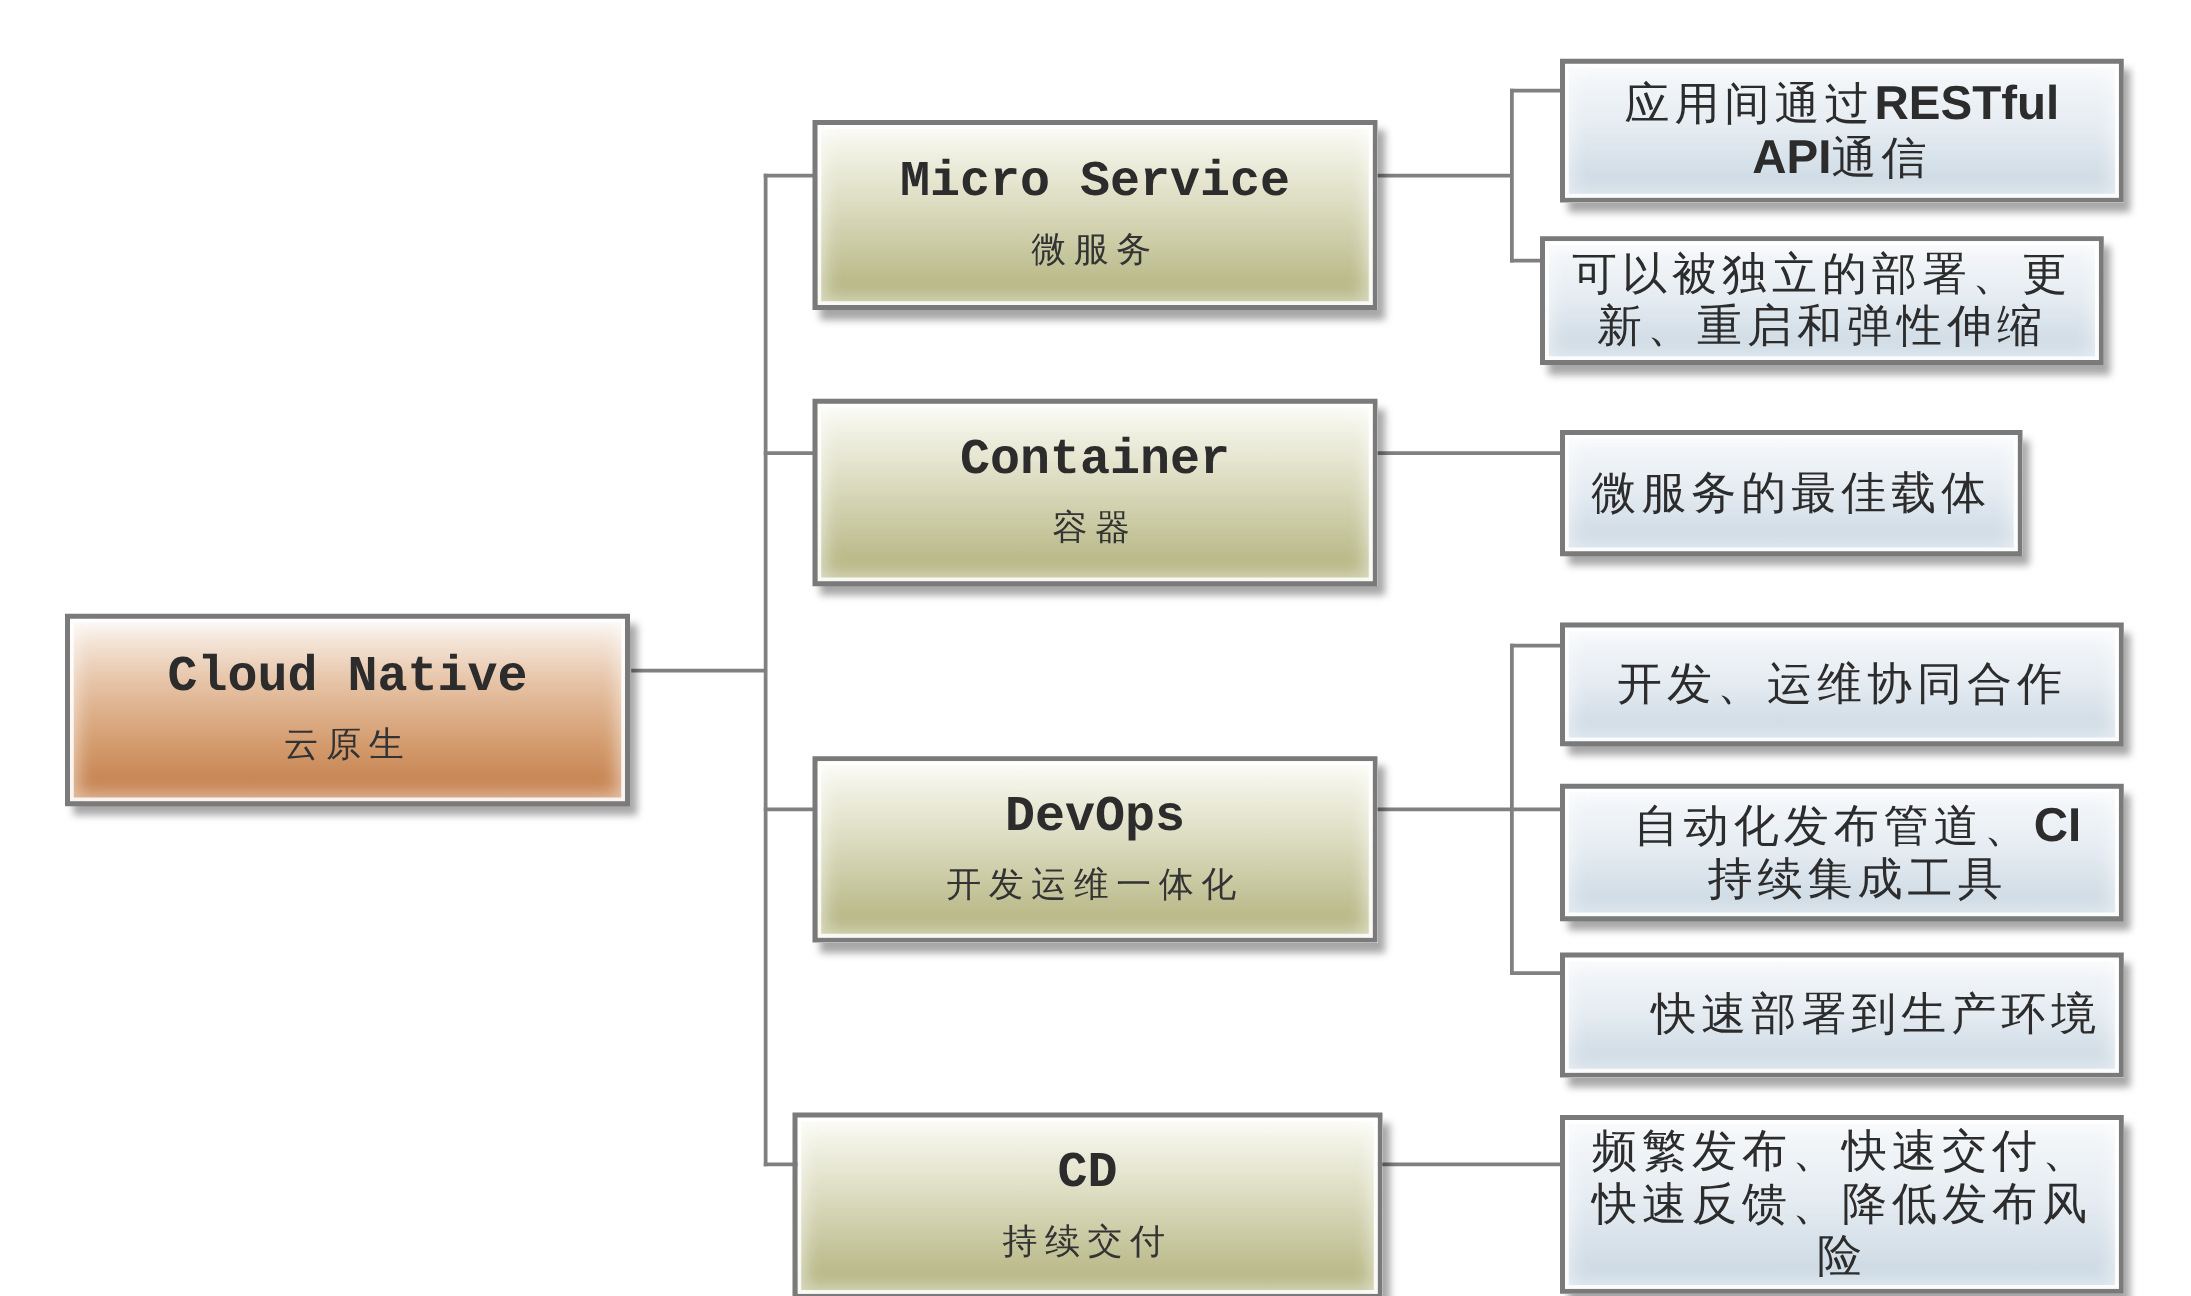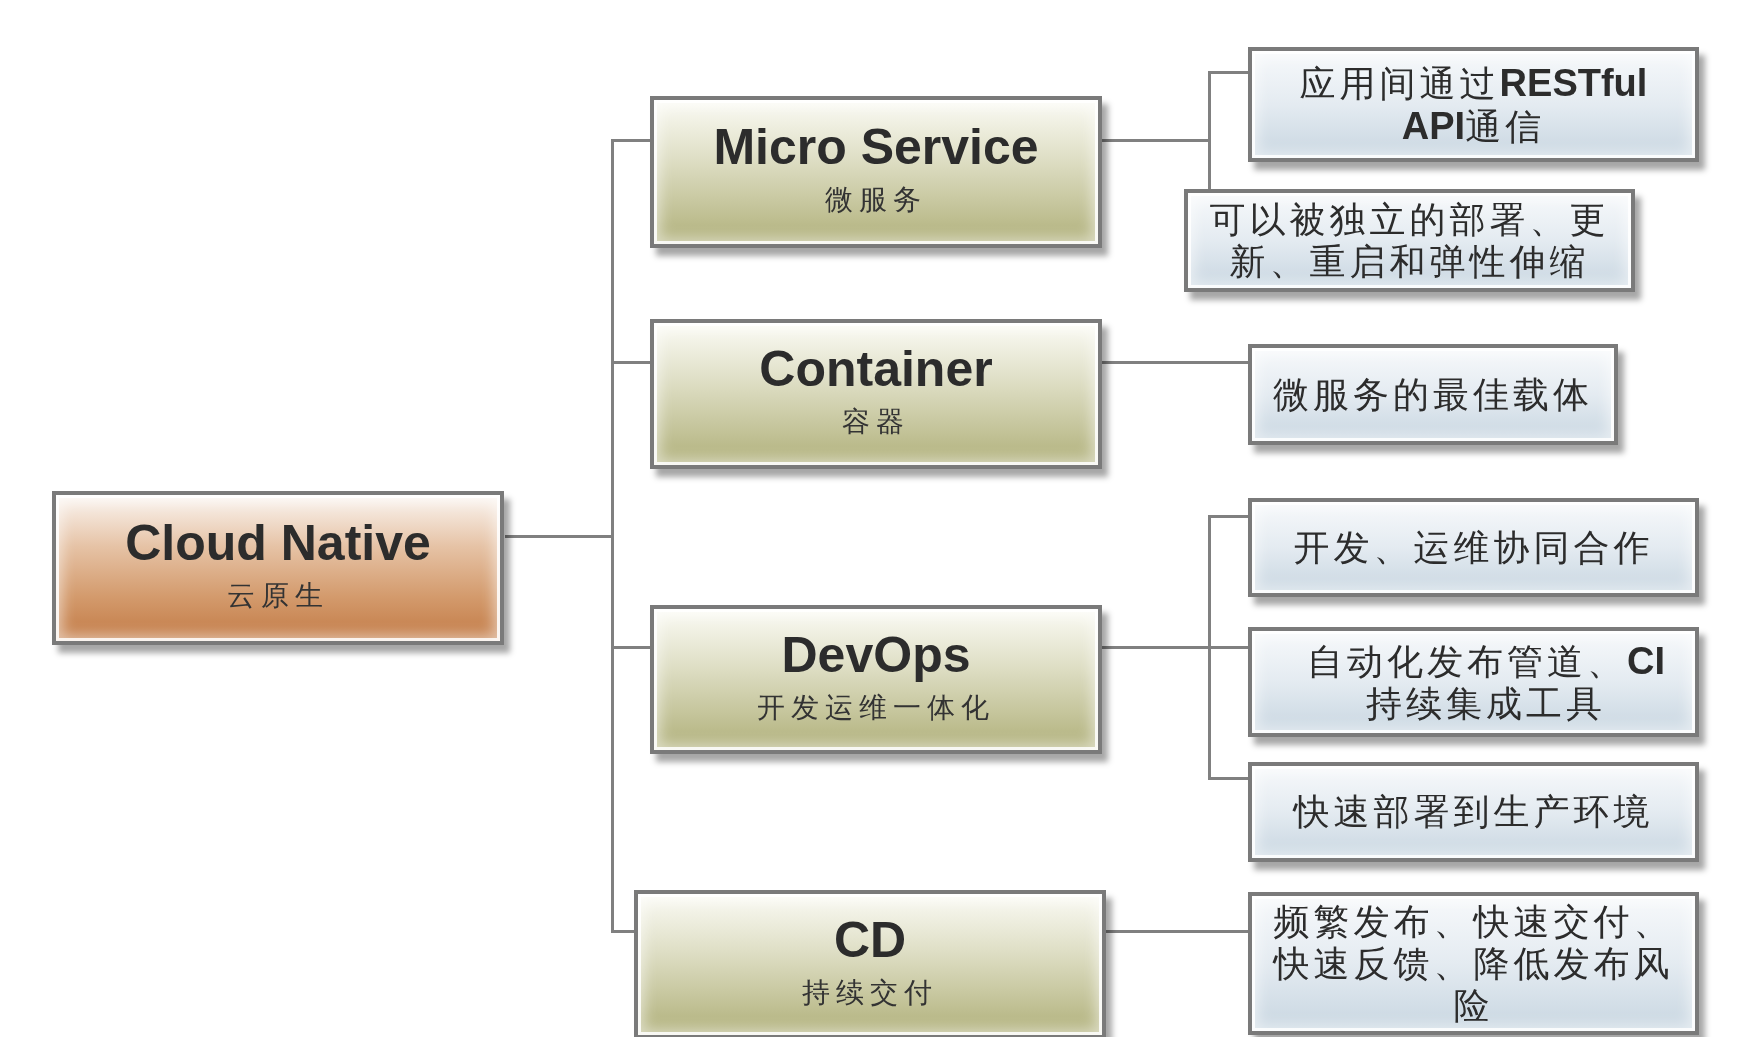--- a/index.html
+++ b/index.html
@@ -8,21 +8,21 @@
   .node { position: absolute; box-sizing: border-box; border: 4px solid #7a7a7a;
           box-shadow: 6px 8px 6px rgba(0,0,0,0.35);
           display: flex; flex-direction: column; align-items: center; justify-content: center;
           text-align: center; color: #2e2e2e; margin-top: 32px; }
   .node::before { content: ""; position: absolute; inset: 0;
           box-shadow: inset 0 0 0 3px rgba(255,255,255,0.85), inset 0 0 14px 6px rgba(255,255,255,0.55);
           pointer-events: none; }
   .root { background: linear-gradient(to bottom, #fbf6f2 0%, #e6c3a6 35%, #d39a6c 70%, #c27a45 100%); }
   .mid  { background: linear-gradient(to bottom, #fbfbf5 0%, #dfdfc6 40%, #c4c49a 75%, #b0b07a 100%); }
   .leaf { background: linear-gradient(to bottom, #f7f9fb 0%, #e4ebf1 50%, #c8d6e1 100%); }
-  .title { font-family: Liberation Sans, sans-serif; font-weight: bold; font-size: 50px;
+  .title { font-family: Liberation Mono, monospace; font-weight: bold; font-size: 40px;
            line-height: 56px; color: #2c2c2c; position: relative; }
   .sub { font-family: Liberation Sans, sans-serif; font-size: 28px; line-height: 50px; color: #333;
          letter-spacing: 6px; position: relative; }
   .leaf-text { font-family: "DejaVu Serif", serif; font-size: 36px; line-height: 42px;
                letter-spacing: 4px; color: #2c2c2c; padding: 0 14px; position: relative; }
   .leaf-text b { font-family: "Liberation Sans", sans-serif; letter-spacing: 0; font-size: 38px; }
   .line { position: absolute; background: #808080; }
   .h { height: 3px; }
   .v { width: 3px; }
 </style>
@@ -68,30 +68,30 @@
   <div class="sub">开发运维一体化</div>
 </div>
 <div class="node mid" style="left:634px; top:858px; width:472px; height:149px;">
   <div class="title">CD</div>
   <div class="sub">持续交付</div>
 </div>
 
 <div class="node leaf" style="left:1248px; top:15px; width:451px; height:115px;">
   <div class="leaf-text"><span>应用间通过</span><b>RESTful</b><br><b>API</b><span>通信</span></div>
 </div>
-<div class="node leaf" style="left:1184px; top:157px; width:451px; height:103px;">
+<div class="node leaf" style="left:1232px; top:157px; width:451px; height:103px;">
   <div class="leaf-text">可以被独立的部署、更新、重启和弹性伸缩</div>
 </div>
 <div class="node leaf" style="left:1248px; top:312px; width:370px; height:101px;">
   <div class="leaf-text">微服务的最佳载体</div>
 </div>
 <div class="node leaf" style="left:1248px; top:466px; width:451px; height:99px;">
   <div class="leaf-text">开发、运维协同合作</div>
 </div>
 <div class="node leaf" style="left:1248px; top:595px; width:451px; height:110px;padding-left:25px;">
   <div class="leaf-text"><span>自动化发布管道、</span><b>CI</b><span>持续集成工具</span></div>
 </div>
-<div class="node leaf" style="left:1248px; top:730px; width:451px; height:100px;">
+<div class="node leaf" style="left:1248px; top:730px; width:451px; height:100px;align-items:flex-end;">
   <div class="leaf-text">快速部署到生产环境</div>
 </div>
 <div class="node leaf" style="left:1248px; top:860px; width:451px; height:143px;">
   <div class="leaf-text">频繁发布、快速交付、快速反馈、降低发布风险</div>
 </div>
 
 </body></html>

